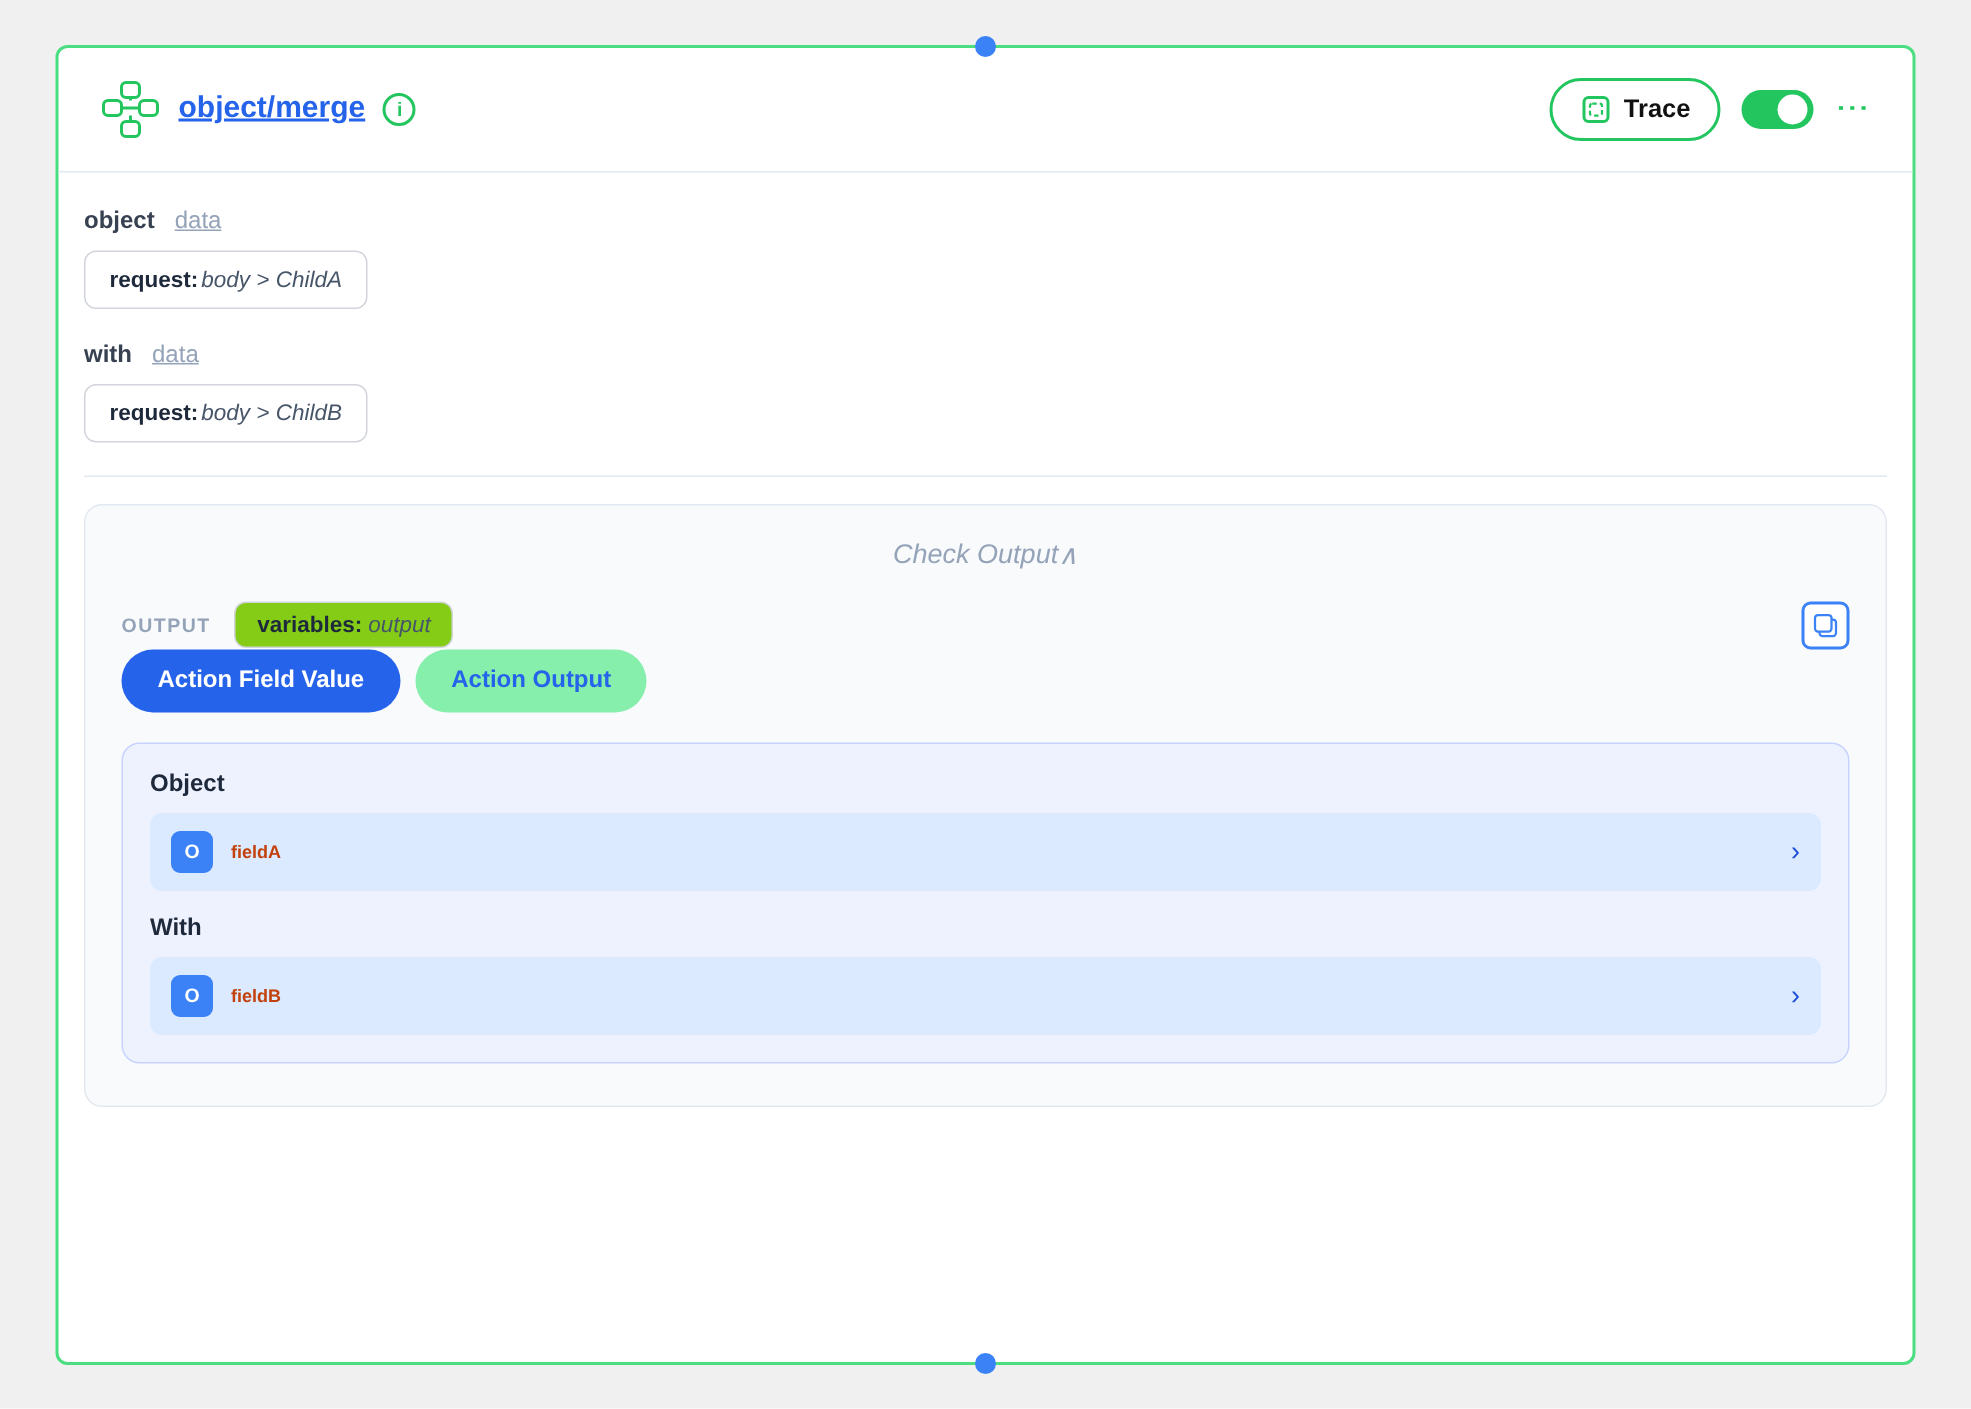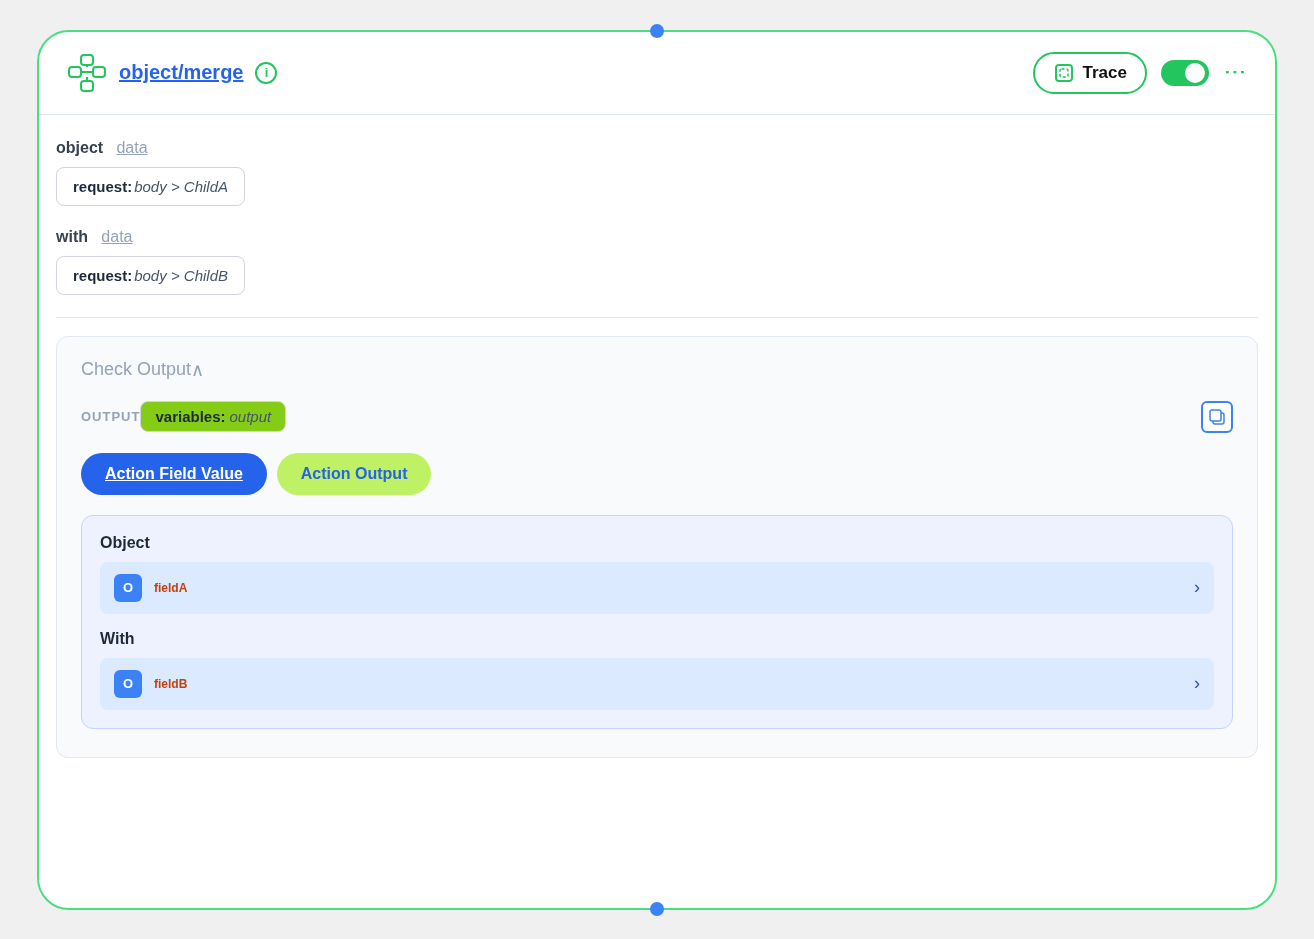--- a/index.html
+++ b/index.html
@@ -7,21 +7,21 @@
       background: #f0f0f0;
       font-family: -apple-system, BlinkMacSystemFont, 'Segoe UI', sans-serif;
       display: flex;
       justify-content: center;
       align-items: center;
       min-height: 100vh;
     }
     .card {
       background: #fff;
       border: 2px solid #4ade80;
-      border-radius: 32px;
+      border-radius: 8px;
       width: 1240px;
       min-height: 880px;
       position: relative;
       padding: 0;
       overflow: visible;
     }
     
     .connector-top {
       position: absolute;
       top: -8px;
@@ -166,39 +166,39 @@
     .check-output {
       background: #f8fafc;
       border: 1.5px solid #e2e8f0;
       border-radius: 12px;
       margin: 0 0 0 0;
       padding: 22px 24px 28px 24px;
     }
     .check-output-header {
       display: flex;
       align-items: center;
-      justify-content: flex-start;
+      justify-content: center;
       gap: 0;
       margin-bottom: 20px;
+      font-style: italic;
     }
     .check-output-title {
       font-size: 18px;
       color: #94a3b8;
       font-weight: 500;
     }
     .chevron-up {
       color: #94a3b8;
       font-size: 18px;
     }
     
     .output-row {
       display: flex;
       align-items: center;
-      gap: 0;
-      margin-bottom: 20px;
+      gap: 16px;
     }
     .output-label {
       font-size: 13px;
       font-weight: 700;
       color: #94a3b8;
       letter-spacing: 1px;
     }
     .output-badge {
       display: inline-flex;
       align-items: center;
@@ -239,24 +239,23 @@
       padding: 12px 24px;
       border-radius: 24px;
       font-size: 16px;
       font-weight: 600;
       cursor: pointer;
       border: none;
     }
     .tab-active {
       background: #2563eb;
       color: #fff;
-      text-decoration: underline;
     }
     .tab-inactive {
-      background: #bef264;
+      background: #86efac;
       color: #2563eb;
     }
     
     .data-panel {
       background: #eef2ff;
       border: 1.5px solid #c7d2fe;
       border-radius: 12px;
       padding: 18px 18px 18px 18px;
     }
     .data-section-title {

